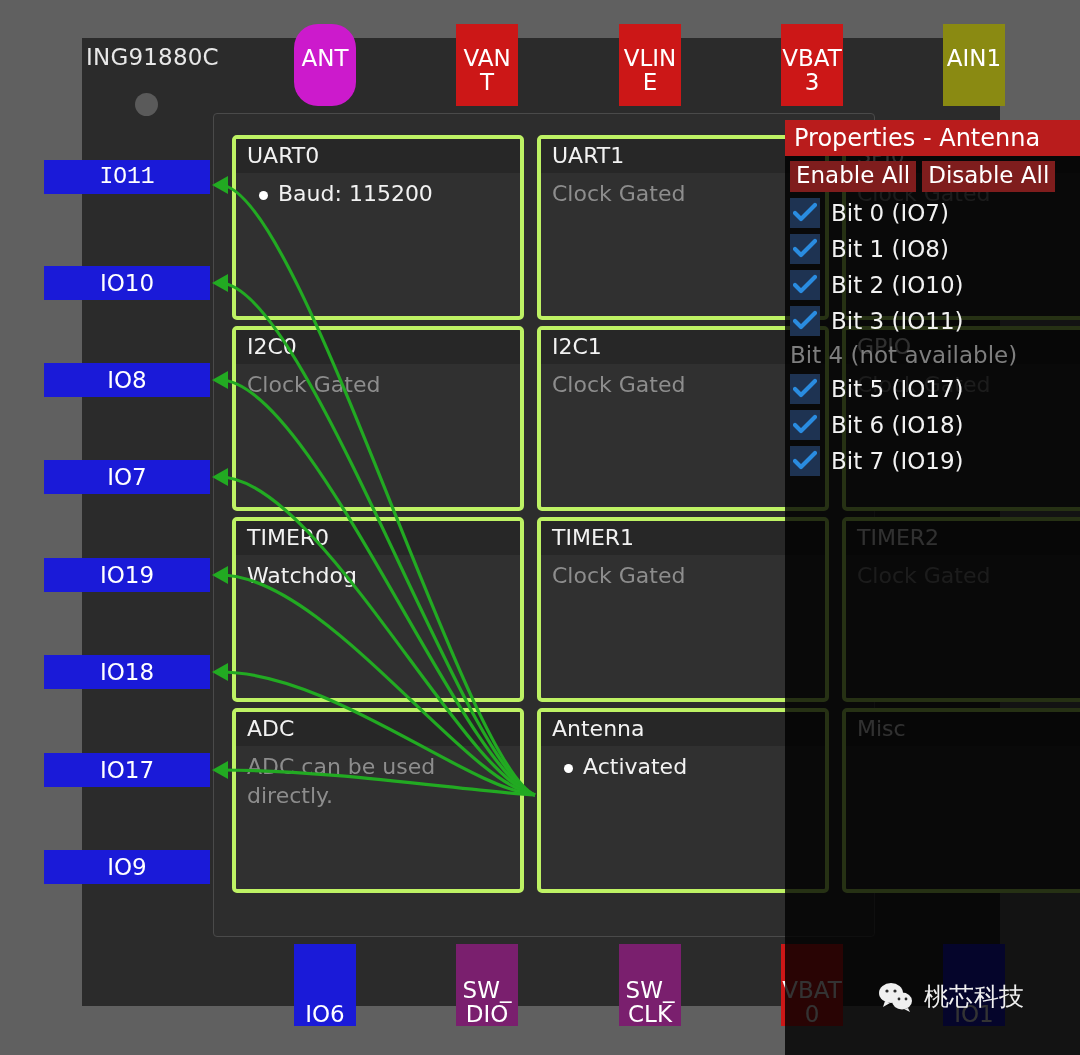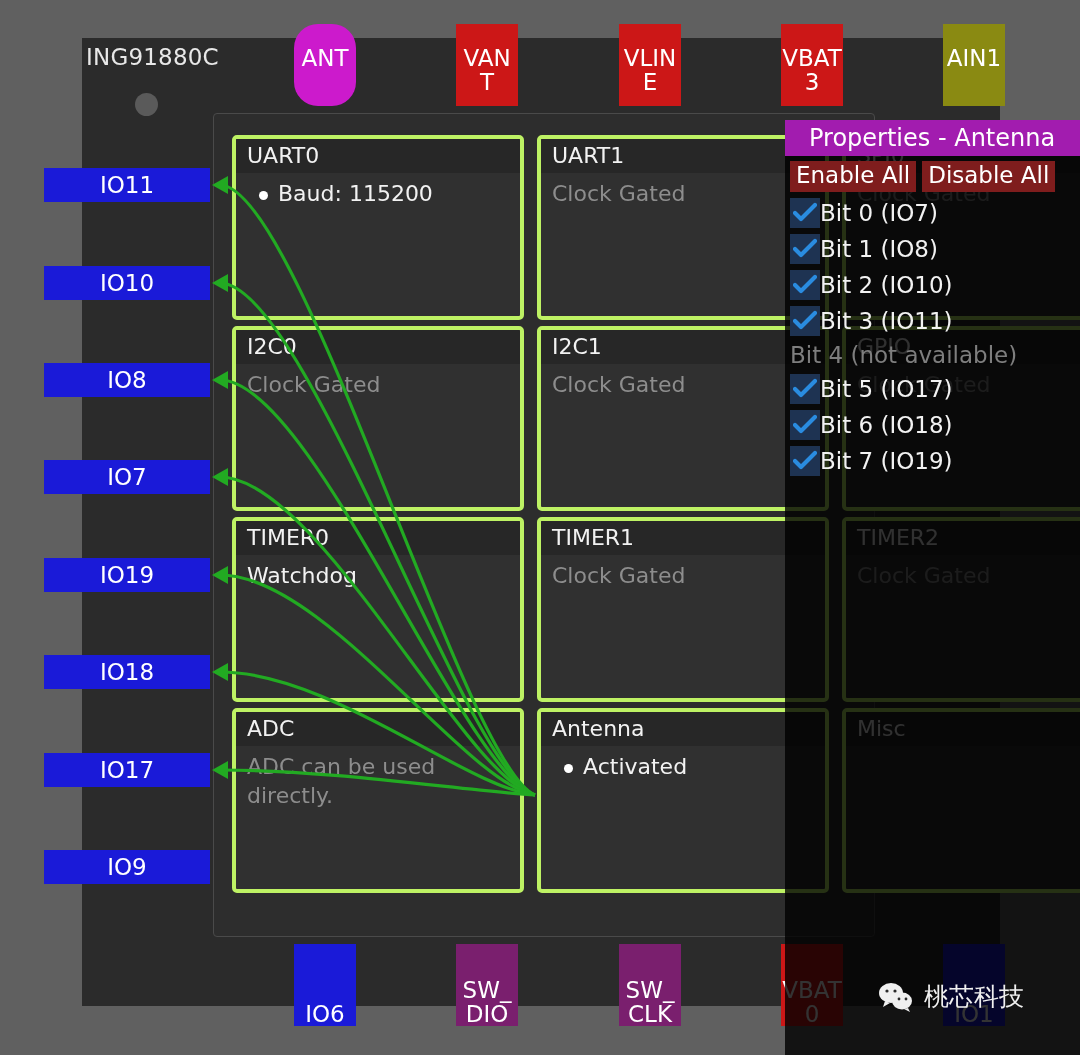--- a/index.html
+++ b/index.html
@@ -30,24 +30,24 @@
   .bullet-line .dot{width:9px;height:9px;border-radius:50%;background:#fff;margin-top:12px;flex:0 0 auto;}
 
   
   #wires{position:absolute;left:0;top:0;width:1080px;height:1055px;pointer-events:none;}
 
   
   .dim-overlay{position:absolute;left:785px;top:120px;width:295px;height:935px;background:rgba(0,0,0,0.80);}
 
   
   .props{position:absolute;left:785px;top:120px;width:295px;}
-  .props-title{height:36px;line-height:36px;padding-left:24px;background:#a21caf;color:#fff;font-size:24px;}
+  .props-title{height:36px;line-height:36px;padding-left:9px;background:#b91c1c;color:#fff;font-size:24px;}
   .props-btnrow{display:flex;gap:6px;padding:5px 0 3px 5px;}
   .props-btn{background:#7f1d1d;color:#fff;font-size:23px;padding:2px 6px 4px 6px;line-height:1.08;}
-  .cbrow{display:flex;align-items:center;padding:3px 0 3px 5px;}
+  .cbrow{display:flex;align-items:center;gap:11px;padding:3px 0 3px 5px;}
   .cbox{width:30px;height:30px;background:#1e3352;position:relative;flex:0 0 auto;}
   .cbox svg{position:absolute;left:3px;top:4px;}
   .cbrow .lbl{font-size:23px;color:#f2f2f2;}
   .cbrow.na{padding-left:5px;}
   .cbrow.na .lbl{color:#7e7e7e;}
 
   
   .wm{position:absolute;left:878px;top:980px;display:flex;align-items:center;gap:10px;}
   .wm-text{font-size:25px;color:#f0f0f0;font-family:"DejaVu Sans",sans-serif;}
 </style>
@@ -76,21 +76,21 @@
       </div>
       <div class="pin top" style="left: 781px; background: rgb(204, 23, 23);">
         <div>VBAT</div>
         <div>3</div>
       </div>
       <div class="pin top" style="left: 943px; background: rgb(138, 138, 18);">
         <div>AIN1</div>
       </div>
     </div>
   <div id="pins-left">
-      <div class="pin left" style="top: 168px;">IO11</div>
+      <div class="pin left" style="top: 160px; font-family: Liberation Mono, monospace;">IO11</div>
       <div class="pin left" style="top: 266px;">IO10</div>
       <div class="pin left" style="top: 363px;">IO8</div>
       <div class="pin left" style="top: 460px;">IO7</div>
       <div class="pin left" style="top: 558px;">IO19</div>
       <div class="pin left" style="top: 655px;">IO18</div>
       <div class="pin left" style="top: 753px;">IO17</div>
       <div class="pin left" style="top: 850px;">IO9</div>
     </div>
   <div id="pins-bottom">
       <div class="pin bottom" style="left: 294px; background: rgb(26, 26, 216);">

